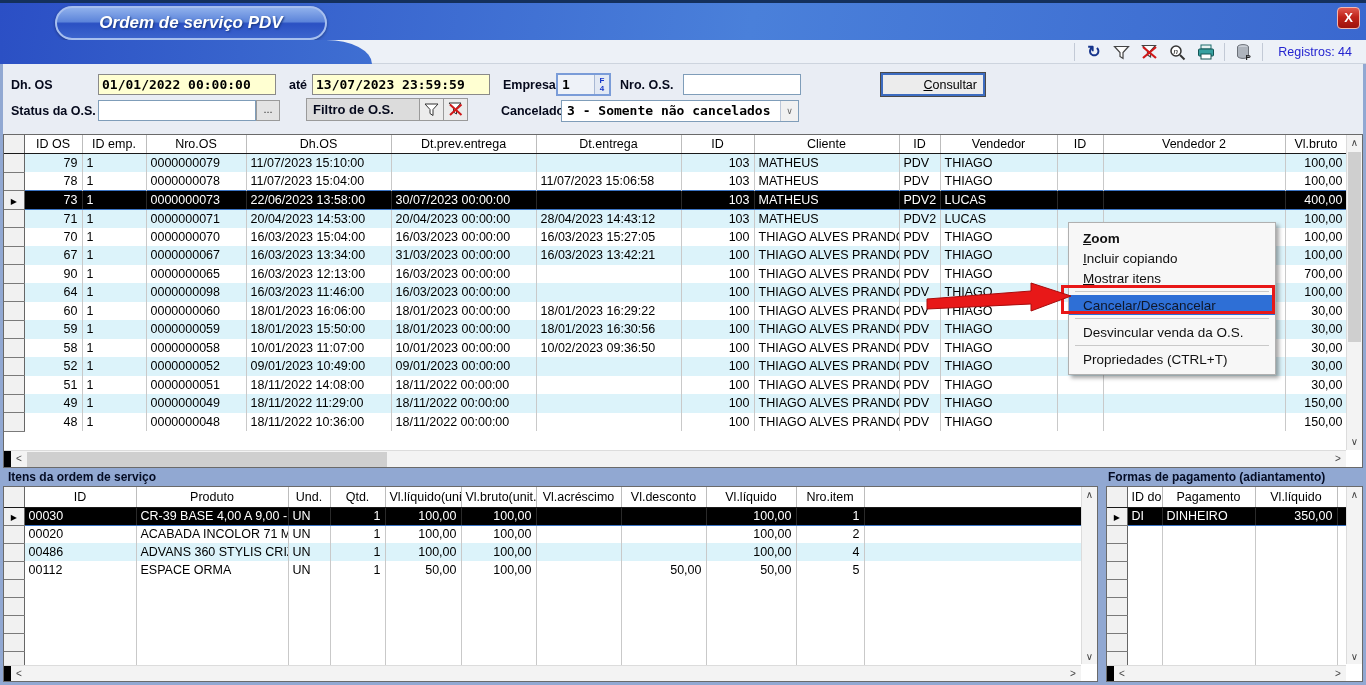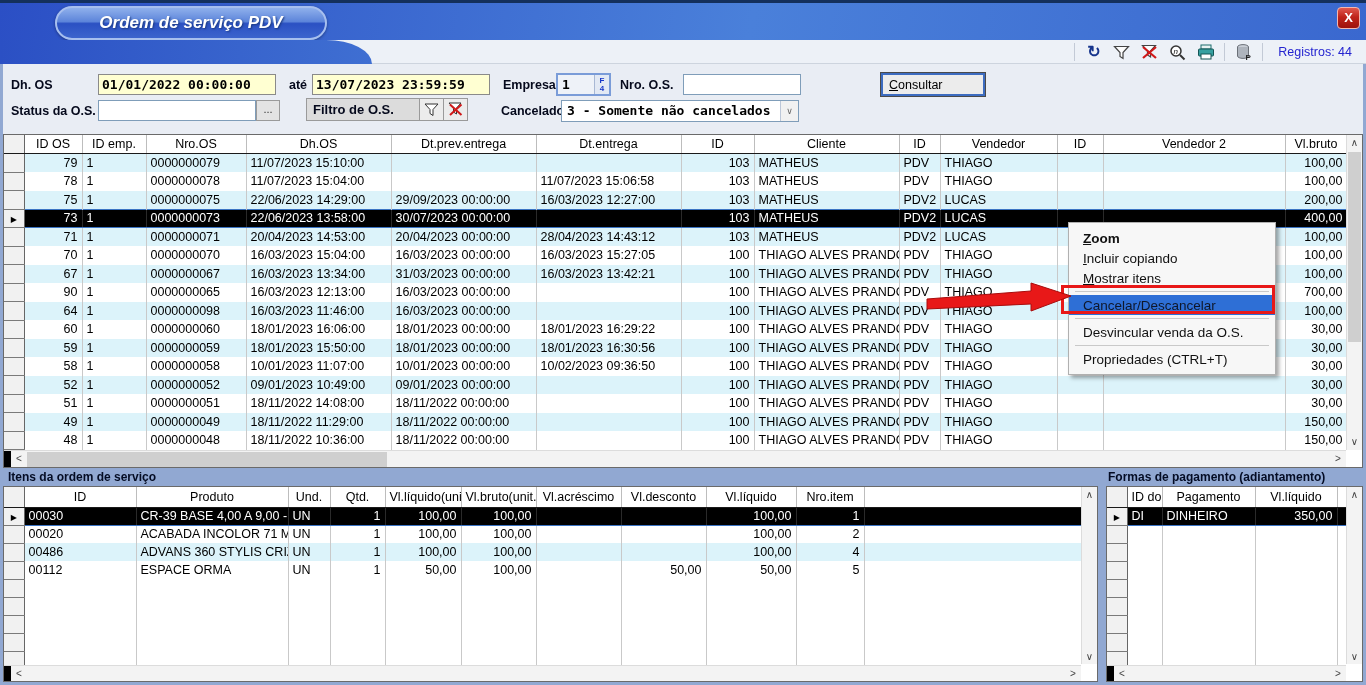--- a/index.html
+++ b/index.html
@@ -34,21 +34,21 @@
   #filters .lbl{position:absolute;font-size:12.5px;font-weight:bold;color:#05091c;}
   .fld{position:absolute;border:1px solid #7f9db9;background:#fff;font-size:12.5px;padding:0 3px;
        font-family:"Liberation Sans",sans-serif;}
   .fld.yellow{background:#ffffd2;border:1px solid #8a8a8a;font-family:"DejaVu Sans Mono",monospace;
        font-weight:bold;font-size:13px;text-align:left;}
   #empresa-box{position:absolute;display:flex;border:2px solid #7a9cd8;background:#eef2f8;}
   #empresa-box input{border:0;width:36px;background:#eef2f8;font-size:13px;font-weight:bold;padding:0 4px;font-family:"DejaVu Sans Mono",monospace;}
   #f4-icon{width:15px;border-left:1px solid #a8b8d4;background:#e2e9f4;display:flex;flex-direction:column;
     align-items:center;justify-content:center;font-size:8px;line-height:8px;font-weight:bold;color:#1535c8;cursor:pointer;}
   #consultar-btn{position:absolute;width:104px;height:23px;background:#ececec;border:2px solid #3d6cc0;outline:1px solid #4a4a4a;
-    font-size:12.5px;text-align:left;line-height:19px;cursor:pointer;}
+    font-size:12.5px;text-align:right;line-height:19px;cursor:pointer;}
   #dots-btn{position:absolute;width:24px;height:21px;background:#e3e3e3;border:1px solid #9a9a9a;font-size:11px;
     text-align:center;line-height:17px;color:#333;cursor:pointer;}
   #filtro-group{position:absolute;display:flex;align-items:stretch;border:1px solid #9a9a9a;background:#dcdcdc;}
   #filtro-group .flabel{width:112px;font-size:13px;font-weight:bold;padding:3px 6px;color:#05091c;}
   #filtro-group .fbtn{width:24px;border-left:1px solid #9a9a9a;background:#ececec;display:flex;align-items:center;justify-content:center;cursor:pointer;}
   #cancelados-box{position:absolute;display:flex;border:1px solid #7f9db9;background:#fff;}
   #cancelados-box .val{flex:1;font-family:"DejaVu Sans Mono",monospace;font-weight:bold;font-size:13px;padding:2px 5px;white-space:nowrap;overflow:hidden;}
   #cancelados-box .arrow{width:18px;border-left:1px solid #bcc7d8;background:#f1f1f1;text-align:center;font-size:9px;color:#666;line-height:20px;cursor:pointer;}
 
   
@@ -265,36 +265,20 @@
             <td class="a-l"></td>
             <td class="a-l">11/07/2023 15:06:58</td>
             <td class="a-r">103</td>
             <td class="a-l">MATHEUS</td>
             <td class="a-l">PDV</td>
             <td class="a-l">THIAGO</td>
             <td class="a-l"></td>
             <td class="a-l"></td>
             <td class="a-r">100,00</td>
           </tr>
-          <tr class="cy">
-            <td class="gutter"></td>
-            <td class="a-r">75</td>
-            <td class="a-l">1</td>
-            <td class="a-l">0000000075</td>
-            <td class="a-l">22/06/2023 14:29:00</td>
-            <td class="a-l">29/09/2023 00:00:00</td>
-            <td class="a-l">16/03/2023 12:27:00</td>
-            <td class="a-r">103</td>
-            <td class="a-l">MATHEUS</td>
-            <td class="a-l">PDV2</td>
-            <td class="a-l">LUCAS</td>
-            <td class="a-l"></td>
-            <td class="a-l"></td>
-            <td class="a-r">200,00</td>
-          </tr>
           <tr class="sel">
             <td class="gutter"><span class="marker">▶</span></td>
             <td class="a-r">73</td>
             <td class="a-l">1</td>
             <td class="a-l">0000000073</td>
             <td class="a-l">22/06/2023 13:58:00</td>
             <td class="a-l">30/07/2023 00:00:00</td>
             <td class="a-l"></td>
             <td class="a-r">103</td>
             <td class="a-l">MATHEUS</td>

